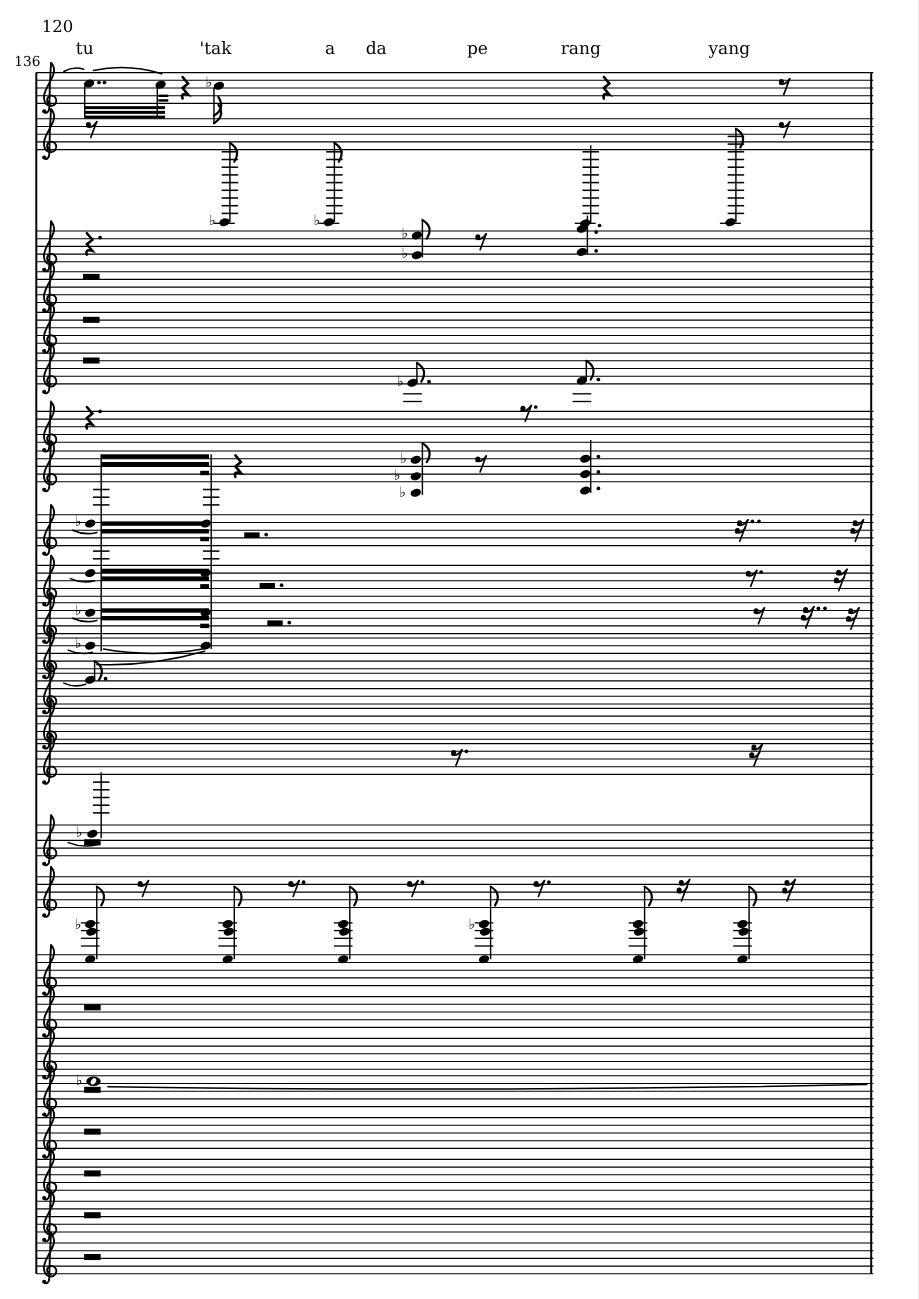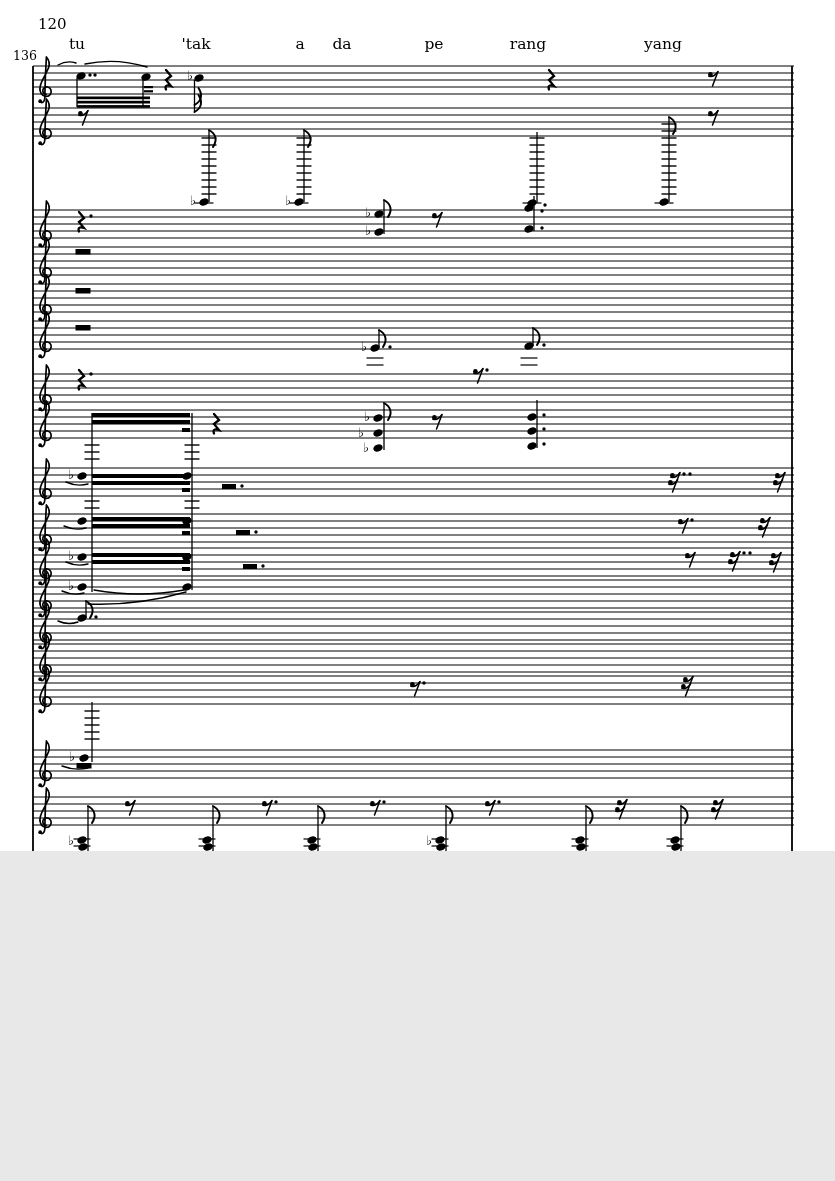--- a/index.html
+++ b/index.html
@@ -1,16 +1,16 @@
 <!DOCTYPE html>
 <html><head>
 <meta charset="utf-8">
 <style>
   html,body{margin:0;padding:0;background:#e8e8e8;}
-  #score-page{position:relative;width:835px;height:851px;background:#ffffff;margin:0 auto;
+  #score-page{position:relative;width:835px;height:1181px;background:#ffffff;margin:0 auto;
     font-family:"DejaVu Serif", serif;}
   svg{display:block}
   text{user-select:none}
 </style>
 </head>
 <body>
 
 <div id="score-page">
   <svg id="score-svg" width="835" height="1181" viewBox="0 0 835 1181">
     <text id="page-number" x="38" y="29" font-size="15" fill="#000">120</text>

